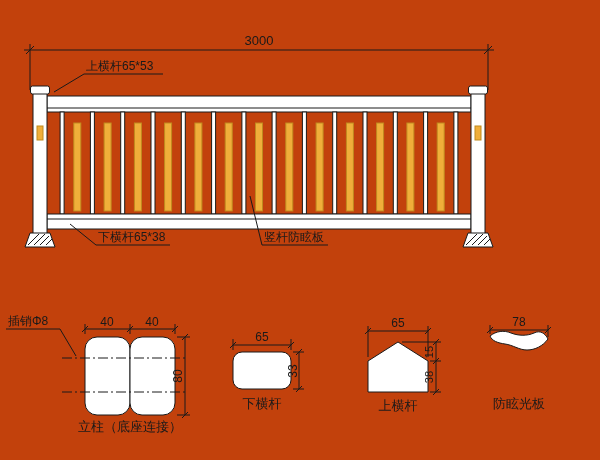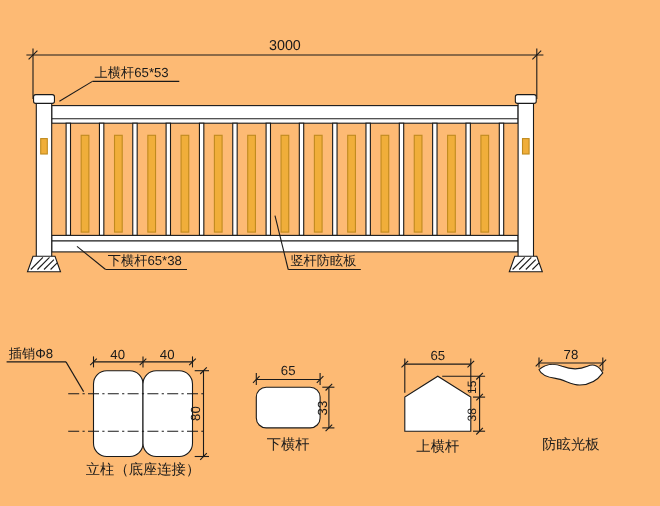--- a/index.html
+++ b/index.html
@@ -1,16 +1,16 @@
 <!DOCTYPE html>
 <html><head>
 <meta charset="utf-8">
 <style>
   html,body{margin:0;padding:0;background:#ffffff;}
-  .canvas{width:600px;height:460px;background:#fdba74;position:relative;overflow:hidden;
+  .canvas{width:600px;height:460px;background:#c2410c;position:relative;overflow:hidden;
           font-family:"Liberation Sans","DejaVu Sans",sans-serif;}
   svg text{font-family:"Liberation Sans","DejaVu Sans",sans-serif;fill:#1a1a1a;stroke:none;}
   .dim{font-size:13px;}
   .lbl{font-size:12px;}
   .cap{font-size:13px;}
   .sm{font-size:11px;}
 </style>
 </head>
 <body>
 

